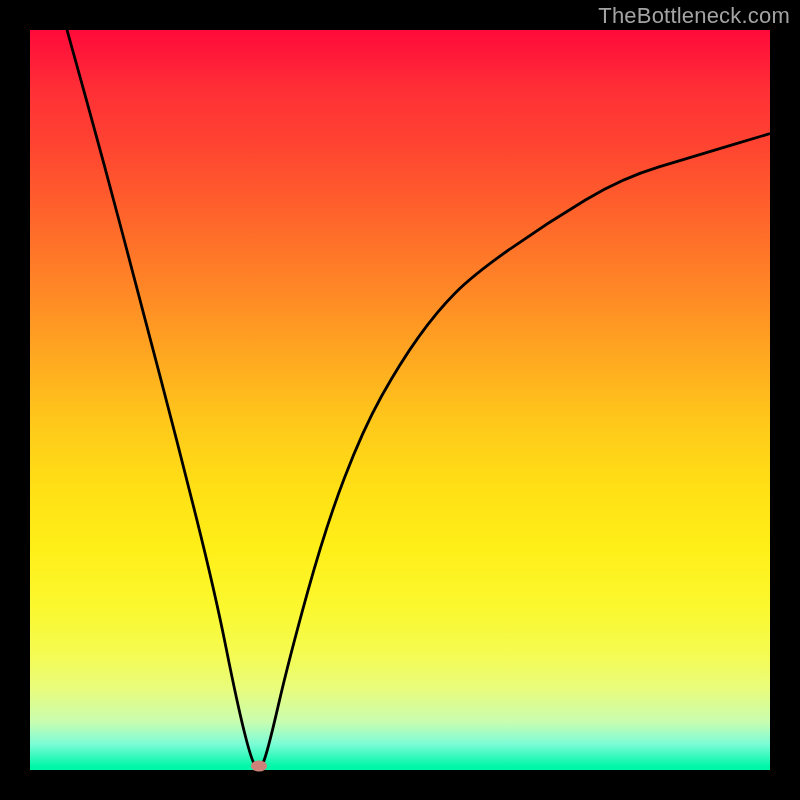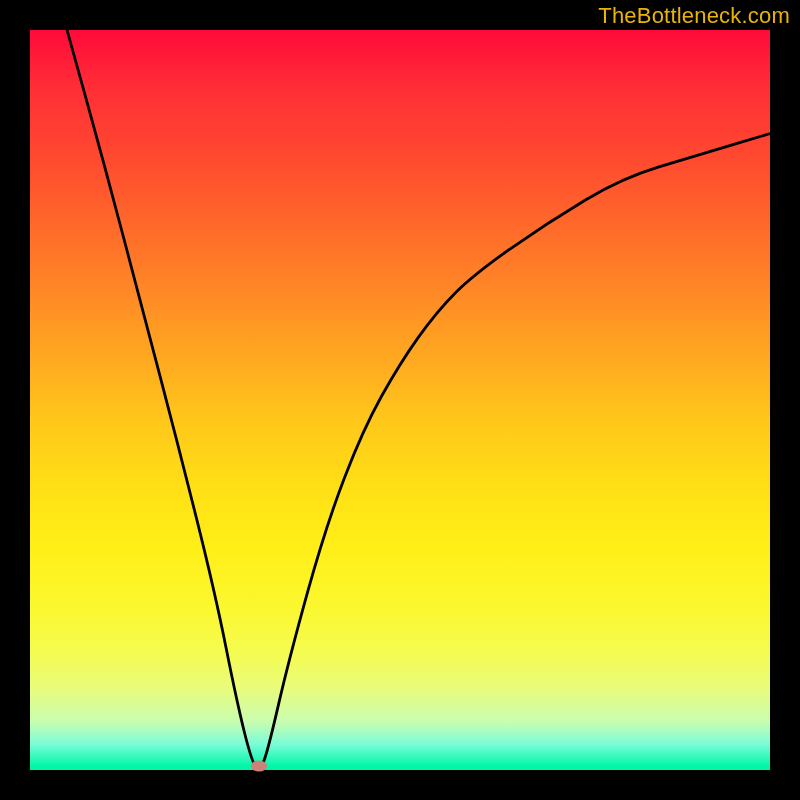--- a/index.html
+++ b/index.html
@@ -61,21 +61,21 @@
     border-radius: 50%;
     transform: translate(-50%, -50%);
   }
   
   .watermark {
     position: absolute;
     top: 3px;
     right: 10px;
     font-family: Arial, Helvetica, sans-serif;
     font-size: 22px;
-    color: #eab308;
+    color: #a3a3a3;
     letter-spacing: 0.2px;
   }
 </style>
 </head>
 <body>
 
 <div class="frame">
   <div class="plot-area"></div>
 
   <svg class="curve" viewBox="0 0 740 740" preserveAspectRatio="none">

